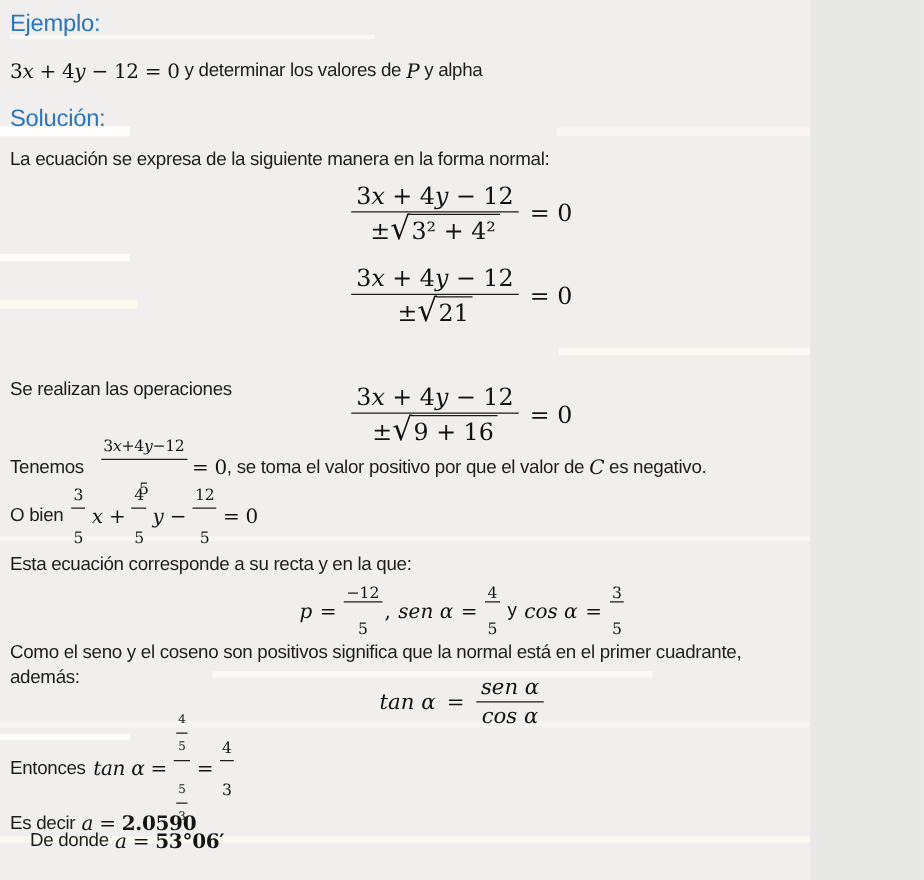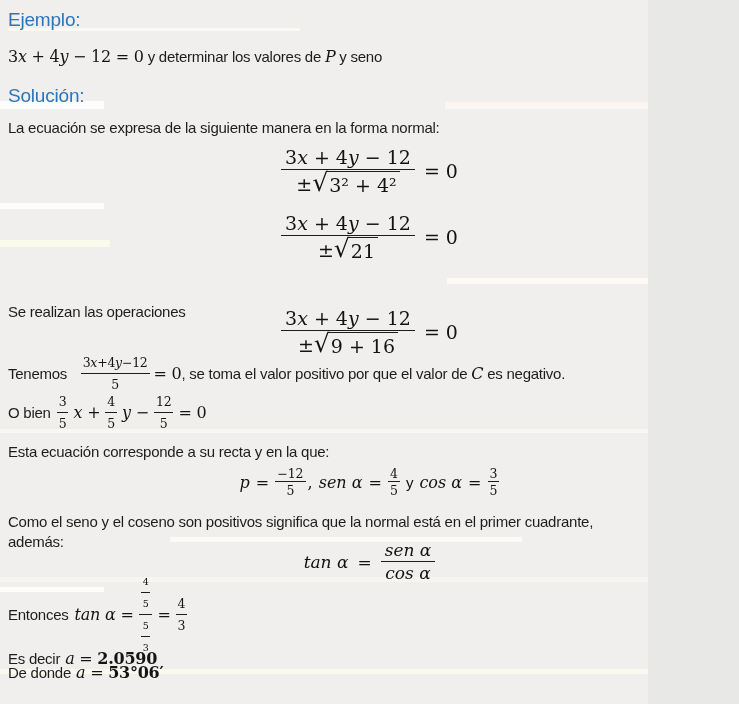--- a/index.html
+++ b/index.html
@@ -31,21 +31,21 @@
     display:flex;justify-content:center;align-items:center;
     font-family:"DejaVu Serif","Liberation Serif",serif;
     font-size:19px;color:#121212;gap:9px;
   }
   .frac{display:inline-flex;flex-direction:column;align-items:center;vertical-align:middle;}
   .fn{border-bottom:1.6px solid #1c1c1c;padding:0 4px 1px 4px;text-align:center;display:block;}
   .fd{padding-top:1px;text-align:center;display:block;}
   .sqrt{display:inline-flex;align-items:flex-start;}
   .rs{font-size:1.32em;line-height:0.95;margin-right:-1px;}
   .rc{border-top:1.6px solid #1c1c1c;padding:2px 3px 0 2px;}
-  .sfrac{font-size:12.5px;}
+  .sfrac{font-size:12.5px;gap:12px;}
   .sfrac .fn{border-bottom-width:1.2px;padding:0 2px 0 2px;}
   .tfrac{font-size:9.5px;}
   .tfrac .fn{border-bottom-width:1px;padding:0 2px;}
   .bold{font-weight:bold;}
   .inlx{display:inline-flex;align-items:center;gap:5px;}
   .gap2{gap:4px;}
 </style>
 </head>
 <body>
 
@@ -58,21 +58,21 @@
   <div class="stripe" style="left:0;top:240px;width:110px;height:7px;background:#fbfbec;"></div>
   <div class="stripe" style="left:447px;top:278px;width:292px;height:6px;background:#fdf9f4;"></div>
   <div class="stripe" style="left:0;top:429px;width:739px;height:4px;background:#f8f7f3;"></div>
   <div class="stripe" style="left:170px;top:537px;width:352px;height:5px;background:#fafaf6;"></div>
   <div class="stripe" style="left:0;top:577px;width:739px;height:5px;background:#f6f5f1;"></div>
   <div class="stripe" style="left:0;top:587px;width:104px;height:5px;background:#fdfdfb;"></div>
   <div class="stripe" style="left:0;top:669px;width:739px;height:5px;background:#faf9f0;"></div>
 
   <h2 class="hd blk" style="top:9px;">Ejemplo:</h2>
 
-  <p class="tx blk" style="top:47px;"><span class="m msz"><span>3</span><span class="it">x</span><span> + 4</span><span class="it">y</span><span> − 12 = 0</span></span><span> y determinar los valores de </span><span class="m msz it">P</span><span> y seno</span></p>
+  <p class="tx blk" style="top:47px;"><span class="m msz"><span>3</span><span class="it">x</span><span> + 4</span><span class="it">y</span><span> − 12 = 0</span></span><span> y determinar los valores de </span><span class="m msz it">P</span><span> y alpha</span></p>
 
   <h2 class="hd blk" style="top:85px;">Solución:</h2>
 
   <p class="tx blk" style="top:118px;">La ecuación se expresa de la siguiente manera en la forma normal:</p>
 
   <div class="dmath" style="top:146px;">
     <span class="frac">
       <span class="fn"><span>3</span><span class="it">x</span><span> + 4</span><span class="it">y</span><span> − 12</span></span>
       <span class="fd"><span>±</span><span class="sqrt">
             <span class="rs">√</span>
@@ -143,15 +143,15 @@
     <span class="frac">
         <span class="fn it">sen α</span>
         <span class="fd it">cos α</span>
       </span>
   </div>
 
   <p class="tx blk" style="top:590px;height:50px;flex-wrap:nowrap;"><span>Entonces</span><span class="inlx m msz" style="margin-left:6px;"><span class="it">tan α</span><span>=</span><span class="frac sfrac"><span class="fn"><span class="frac tfrac"><span class="fn">4</span><span class="fd">5</span></span></span><span class="fd"><span class="frac tfrac"><span class="fn">5</span><span class="fd">3</span></span></span></span><span>=</span><span class="frac sfrac"><span class="fn">4</span><span class="fd">3</span></span></span></p>
 
   <p class="tx blk" style="top:649px;"><span>Es decir</span><span class="m msz" style="margin-left:5px;"><span class="it">a</span> <span>=</span> <span class="bold">2.0590</span></span></p>
 
-  <p class="tx blk" style="top:663px;"><span>De donde</span><span class="m msz" style="margin-left:5px;"><span class="it">a</span> <span>=</span> <span class="bold">53°06′</span></span></p>
+  <p class="tx blk" style="top:663px;margin-left:16px;"><span>De donde</span><span class="m msz" style="margin-left:5px;"><span class="it">a</span> <span>=</span> <span class="bold">53°06′</span></span></p>
 
 </div>
 
 </body></html>

